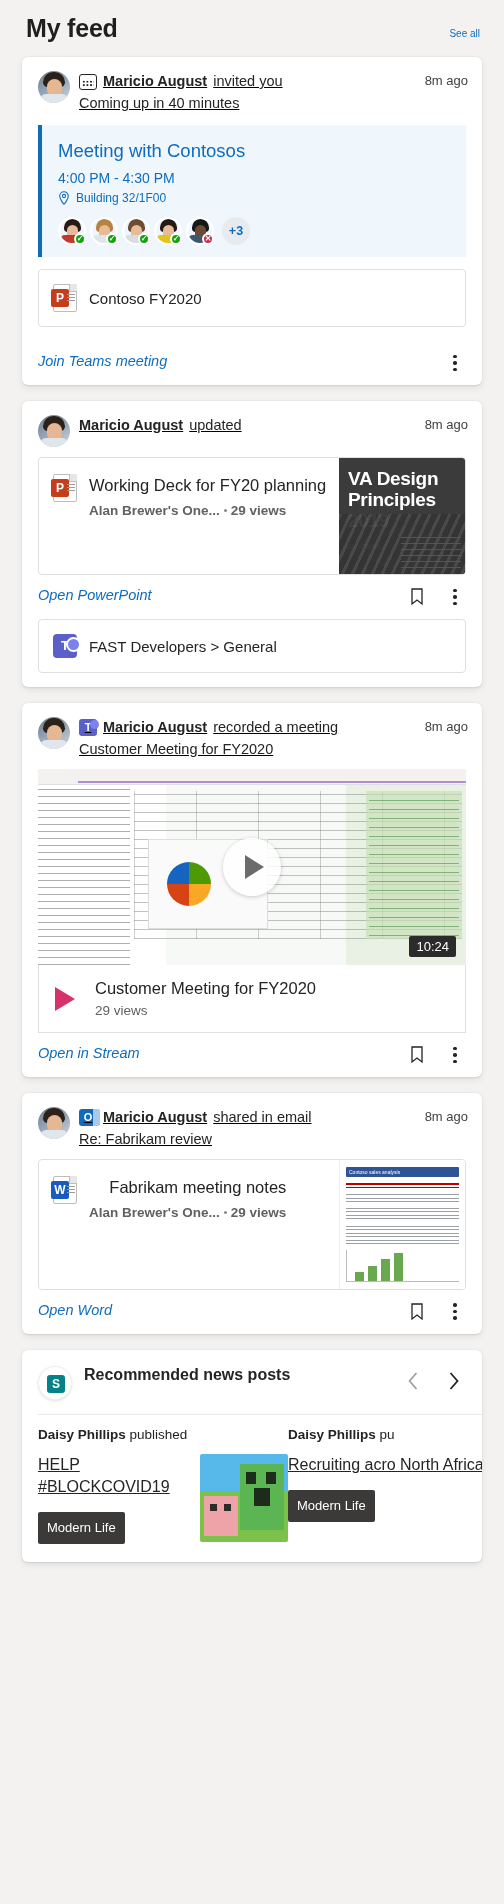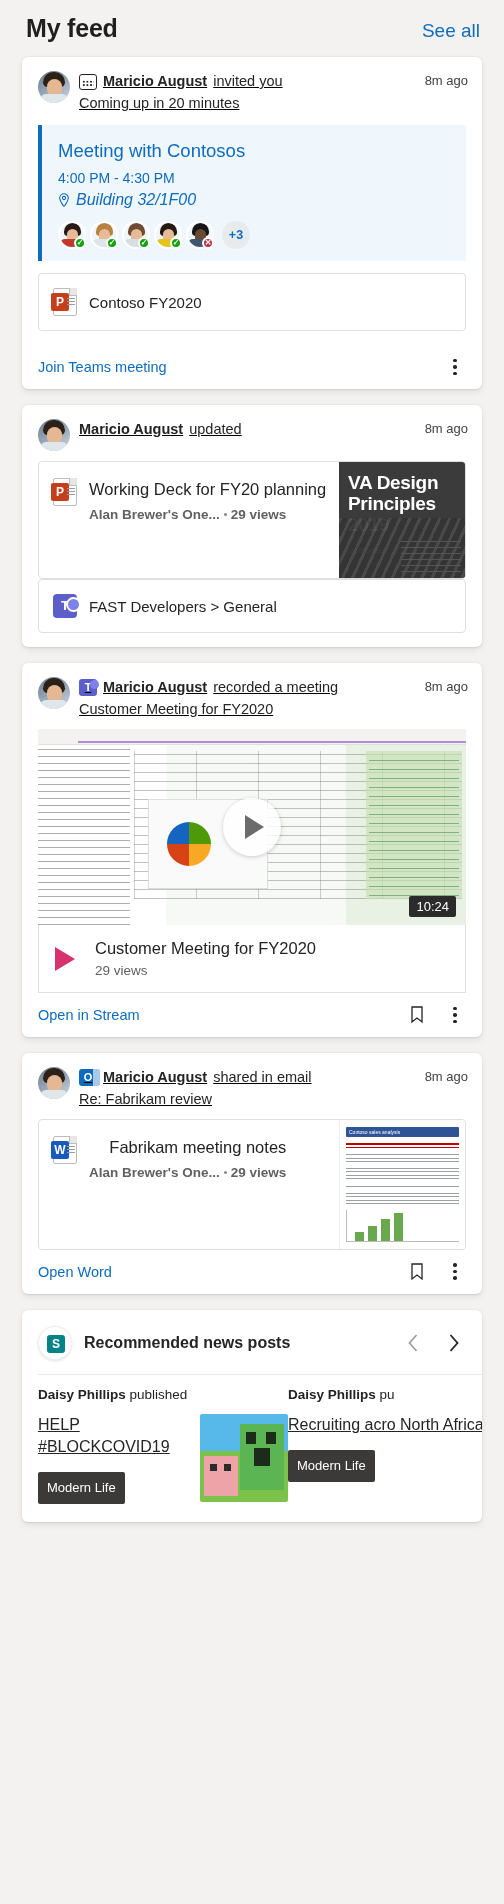--- a/index.html
+++ b/index.html
@@ -12,21 +12,21 @@
   body { width: 504px; min-height: 1904px; overflow-x: hidden; }
 
   .page { width: 504px; padding: 0 0 18px 0; }
 
   
   .feed-header {
     display: flex; align-items: baseline; justify-content: space-between;
     padding: 14px 24px 14px 26px;
   }
   .feed-title { font-size: 25px; font-weight: 700; color: #201f1e; letter-spacing: -0.2px; }
-  .see-all { font-size: 19px; color: #0f6cbd; cursor: pointer; margin-left: 28px; }
+  .see-all { font-size: 10px; color: #0f6cbd; cursor: pointer; margin-left: 28px; }
 
   
   .card {
     background: #ffffff;
     margin: 0 22px 16px 22px;
     border-radius: 6px;
     box-shadow: 0 0.6px 1.8px rgba(0,0,0,.10), 0 3px 7px rgba(0,0,0,.07);
     overflow: hidden;
   }
   .card-head {
@@ -81,21 +81,21 @@
 
   
   .meeting {
     margin: 2px 16px 12px 16px;
     background: #eff6fc;
     border-left: 4px solid #0f6cbd;
     padding: 14px 14px 12px 16px;
   }
   .meeting-title { font-size: 18.5px; color: #0f6cbd; font-weight: 400; line-height: 24px; }
   .meeting-time { font-size: 14px; color: #0f6cbd; margin-top: 7px; }
-  .meeting-loc { font-size: 16px; color: #0f6cbd; margin-top: 5px; display:flex; align-items:center; gap:6px;font-style:italic; }
+  .meeting-loc { font-size: 12px; color: #0f6cbd; margin-top: 5px; display:flex; align-items:center; gap:6px; }
   .pin { width: 12px; height: 14px; flex:0 0 12px; }
 
   .attendees { display: flex; align-items: center; margin-top: 12px; gap: 4px; }
   .att {
     width: 28px; height: 28px; border-radius: 50%; position: relative;
     border: 2px solid #ffffff; flex: 0 0 28px; overflow: visible;
   }
   .att .ph { position:absolute; inset:0; border-radius:50%; overflow:hidden; }
   .att .ph .hair { position:absolute; left:4px; top:0px; width:17px; height:13px; border-radius:9px 9px 4px 4px; }
   .att .ph .face { position:absolute; left:7px; top:6px; width:11px; height:14px; border-radius:6px 6px 5px 5px; background:#e8bb98; }
@@ -137,22 +137,23 @@
   .tile.word { background:#185abd; }
   .ficon .lines { position:absolute; right:2px; top:10px; width:8px; height:9px;
     background: linear-gradient(#9b9b9b 1.4px, transparent 0) 0 0/100% 3px repeat; }
 
   .teams-icon { width:24px; height:24px; flex:0 0 24px; background:#5b5fc7; border-radius:4px; position:relative; }
   .teams-icon:before { content:"T"; position:absolute; inset:0; color:#fff; font-size:13px; font-weight:700; text-align:center; line-height:24px; }
   .teams-icon:after { content:""; position:absolute; right:-4px; top:3px; width:11px; height:11px; border-radius:50%; background:#7b83eb; border:2px solid #fff; }
 
   
   .actions {
-    display: flex; align-items: center; justify-content: space-between;
+    display: flex; justify-content: space-between;
     padding: 12px 18px 12px 16px;
+    font-style: italic;
   }
   .action-link { font-size: 14.5px; color: #0f6cbd; cursor: pointer; }
   .action-icons { display: flex; align-items: center; gap: 20px; }
   .icon-btn { width: 18px; height: 20px; cursor: pointer; color: #242424; display:flex; align-items:center; justify-content:center; }
   .kebab { display:flex; flex-direction:column; gap:3px; align-items:center; }
   .kebab i { width:3.5px; height:3.5px; border-radius:50%; background:#242424; display:block; }
 
   
   .doc-preview {
     margin: 0 16px; border:1px solid #e1dfdd; border-radius:4px;
@@ -225,21 +226,21 @@
   .video-meta { margin: 0 16px; border:1px solid #e1dfdd; border-top:none; display:flex; gap:14px; align-items:center; padding:14px 14px; }
   .stream-icon { width:28px; height:24px; flex:0 0 28px; position:relative; }
   .stream-icon:after{ content:""; position:absolute; left:2px; top:0;
     border-left:20px solid #d6336c; border-top:12px solid transparent; border-bottom:12px solid transparent; }
   .video-title { font-size:16.5px; color:#242424; }
   .video-views { font-size:13.5px; color:#616161; margin-top:5px; }
 
   
   .news-card { background:#fff; margin:0 22px; border-radius:6px;
     box-shadow: 0 0.6px 1.8px rgba(0,0,0,.10), 0 3px 7px rgba(0,0,0,.07); padding-bottom: 4px; overflow:hidden; }
-  .news-head { display:flex; align-items:center; gap:12px; padding:16px 14px 12px 16px; }
+  .news-head { display:flex; align-items:flex-start; gap:12px; padding:16px 14px 12px 16px; }
   .sp-badge { width:34px; height:34px; border-radius:50%; background:#fff; border:1px solid #efefef;
     box-shadow: 0 1px 3px rgba(0,0,0,.12); position:relative; flex:0 0 34px; }
   .sp-badge:after { content:"S"; position:absolute; left:8px; top:8px; width:18px; height:18px; border-radius:3px;
     background:#038387; color:#fff; font-size:12px; font-weight:700; text-align:center; line-height:18px; }
   .news-title { flex:1 1 auto; font-size:16px; font-weight:700; color:#242424; }
   .news-nav { display:flex; align-items:center; gap:10px; }
   .nav-btn { width:30px; height:30px; border-radius:50%; display:flex; align-items:center; justify-content:center; cursor:pointer; }
   .nav-btn svg { display:block; }
 
   .news-strip { display:flex; padding: 2px 0 14px 16px; }
@@ -274,21 +275,21 @@
         <div class="hair"></div>
           <div class="face"></div>
           <div class="shirt"></div>
       </div>
       <div class="head-text">
         <div class="head-line1">
           <span class="app-glyph g-cal"></span>
           <span class="actor">Maricio August</span>
           <span class="verb">invited you</span>
         </div>
-        <div class="head-line2">Coming up in 20 minutes</div>
+        <div class="head-line2">Coming up in 40 minutes</div>
       </div>
       <div class="timestamp">8m ago</div>
     </div>
 
     <div class="meeting">
       <div class="meeting-title">Meeting with Contosos</div>
       <div class="meeting-time">4:00 PM - 4:30 PM</div>
       <div class="meeting-loc">
         <svg class="pin" viewBox="0 0 12 14">
           <path d="M6 .8C3.6.8 1.7 2.7 1.7 5c0 3.2 3.7 7.8 4 8.1.2.2.5.2.6 0 .3-.3 4-4.9 4-8.1C10.3 2.7 8.4.8 6 .8z" fill="none" stroke="#0f6cbd" stroke-width="1.1"></path>
@@ -400,20 +401,37 @@
         </div>
       </div>
       <div class="doc-thumb thumb-deck">
         <div class="tdt">VA Design Principles 2019</div>
         <div class="fan"></div>
         <div class="fan2"></div>
         <div class="tds">MaxPoster</div>
       </div>
     </div>
 
+    <div class="actions">
+      <div class="action-link">Open PowerPoint</div>
+      <div class="action-icons">
+        <div class="icon-btn">
+          <svg width="14" height="18" viewBox="0 0 14 18">
+              <path d="M2 1h10v15l-5-4-5 4z" fill="none" stroke="#242424" stroke-width="1.3"></path>
+            </svg>
+        </div>
+        <div class="icon-btn">
+          <span class="kebab">
+              <i></i>
+              <i></i>
+              <i></i>
+            </span>
+        </div>
+      </div>
+    </div>
 
     <div class="file-row sp">
       <div class="teams-icon"></div>
       <div class="file-name">FAST Developers &gt; General</div>
     </div>
   </div>
 
   <div class="card">
     <div class="card-head">
       <div class="avatar">

